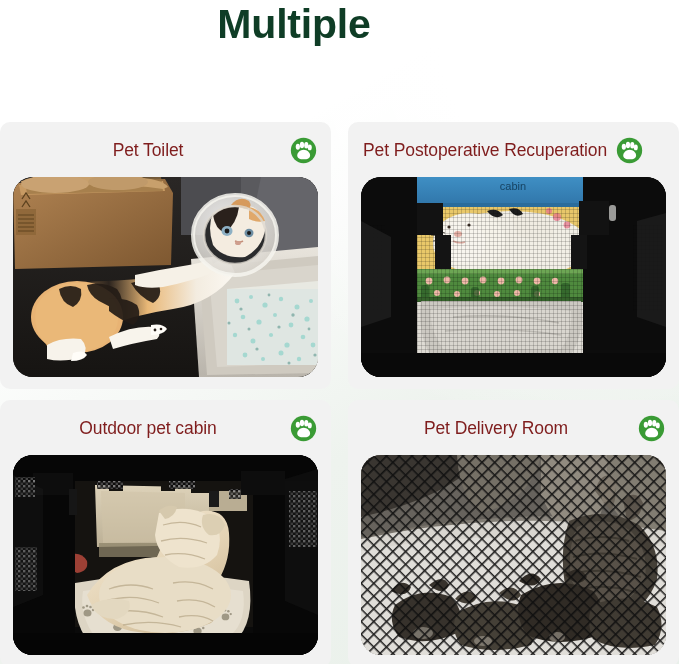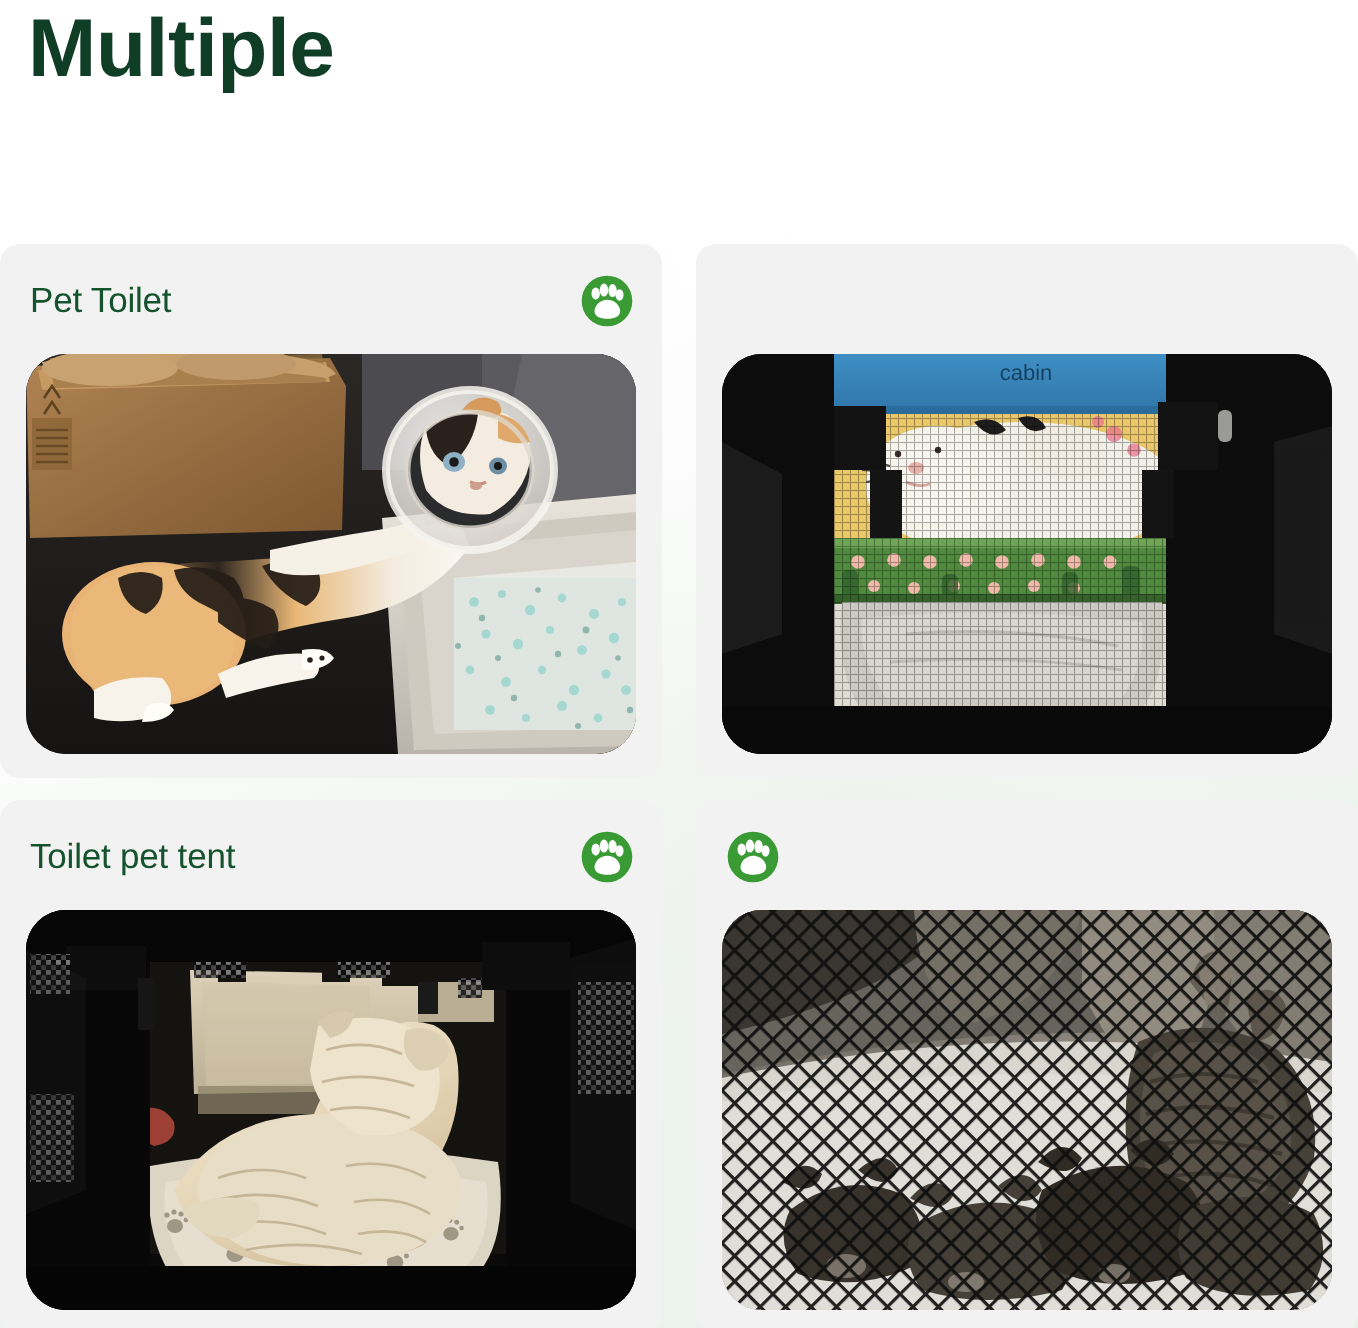--- a/index.html
+++ b/index.html
@@ -13,20 +13,21 @@
     background: #ffffff;
     overflow: hidden;
     position: relative;
   }
   .page {
     position: absolute;
     inset: 0;
     background:
       radial-gradient(circle at 88% 6%, #ffffff 0%, #ffffff 18%, rgba(255,255,255,0) 46%),
       linear-gradient(150deg, #ffffff 0%, #ffffff 28%, #eef3ee 62%, #e9f0ea 100%);
+    text-align: center;
   }
 
   
   .title {
     position: absolute;
     left: 14px;
     top: -4px;
     width: 560px;
     color: #0f3d26;
     font-size: 41px;
@@ -56,21 +57,21 @@
   }
   .card-head {
     height: 56px;
     display: flex;
     align-items: center;
     padding: 0 14px 0 15px;
     box-sizing: border-box;
     gap: 9px;
   }
   .card-title {
-    color: #14532d;
+    color: #7f1d1d;
     font-size: 17.5px;
     font-weight: 400;
     white-space: nowrap;
     letter-spacing: -0.1px;
   }
   .card-head.spread .card-title { flex: 1; }
   .paw {
     width: 27px;
     height: 27px;
     flex: 0 0 27px;
@@ -234,20 +235,31 @@
           <circle cx="236" cy="56" r="2" fill="#1a1a1a"></circle>
           <path d="M222 64 q5 2 8 0" stroke="#c58f7a" stroke-width="1.6" fill="none"></path>
           <ellipse cx="225" cy="66" rx="3" ry="2" fill="#cf9e8d"></ellipse>
           <ellipse cx="222" cy="58" rx="42" ry="40" fill="none" stroke="#f6f4ef" stroke-width="4" opacity="0.85"></ellipse>
           <ellipse cx="222" cy="58" rx="31" ry="29" fill="none" stroke="#ddd8cf" stroke-width="2.5" opacity="0.8"></ellipse>
         </svg>
       </div>
     </div>
 
     <div class="card">
+      <div class="card-head">
+        <span class="card-title">Pet Postoperative Recuperation</span>
+        <svg class="paw" viewBox="0 0 32 32">
+          <circle cx="16" cy="16" r="15" fill="#3a9b35"></circle>
+          <ellipse cx="9.3" cy="11.6" rx="2.5" ry="3.6" fill="#fff"></ellipse>
+          <ellipse cx="14.2" cy="9.5" rx="2.5" ry="3.9" fill="#fff"></ellipse>
+          <ellipse cx="19.3" cy="9.8" rx="2.5" ry="3.9" fill="#fff"></ellipse>
+          <ellipse cx="23.4" cy="12.4" rx="2.4" ry="3.4" fill="#fff"></ellipse>
+          <path d="M16.2 15.2c4.1 0 7.6 3.4 7.6 6.7 0 3.3-3.4 4.6-7.6 4.6s-7.6-1.3-7.6-4.6c0-3.3 3.5-6.7 7.6-6.7z" fill="#fff"></path>
+        </svg>
+      </div>
       <div class="photo">
         <svg viewBox="0 0 305 200" preserveAspectRatio="none">
           <defs>
             <pattern id="mesh2" width="4" height="4" patternUnits="userSpaceOnUse">
               <rect width="4" height="4" fill="none"></rect>
               <path d="M0 0 L4 0 M0 0 L0 4" stroke="#000" stroke-opacity="0.42" stroke-width="1"></path>
             </pattern>
             <linearGradient id="blue2" x1="0" y1="0" x2="0" y2="1">
               <stop offset="0" stop-color="#3f8fc4"></stop>
                 <stop offset="1" stop-color="#2f74a8"></stop>
@@ -332,21 +344,21 @@
             <rect x="272" y="48" width="30" height="86" fill="url(#mesh2)"></rect>
           </g>
           <path d="M0 44 L30 60 L30 140 L0 150 Z" fill="#3a3a3a" opacity="0.35"></path>
           <path d="M276 44 L305 36 L305 150 L276 140 Z" fill="#3a3a3a" opacity="0.3"></path>
         </svg>
       </div>
     </div>
 
     <div class="card">
       <div class="card-head spread">
-        <span class="card-title">Toilet pet tent</span>
+        <span class="card-title">Outdoor pet cabin</span>
         <svg class="paw" viewBox="0 0 32 32">
           <circle cx="16" cy="16" r="15" fill="#3a9b35"></circle>
           <ellipse cx="9.3" cy="11.6" rx="2.5" ry="3.6" fill="#fff"></ellipse>
           <ellipse cx="14.2" cy="9.5" rx="2.5" ry="3.9" fill="#fff"></ellipse>
           <ellipse cx="19.3" cy="9.8" rx="2.5" ry="3.9" fill="#fff"></ellipse>
           <ellipse cx="23.4" cy="12.4" rx="2.4" ry="3.4" fill="#fff"></ellipse>
           <path d="M16.2 15.2c4.1 0 7.6 3.4 7.6 6.7 0 3.3-3.4 4.6-7.6 4.6s-7.6-1.3-7.6-4.6c0-3.3 3.5-6.7 7.6-6.7z" fill="#fff"></path>
         </svg>
       </div>
       <div class="photo">
@@ -464,20 +476,21 @@
             <rect x="216" y="34" width="12" height="10" fill="url(#mesh3)"></rect>
           </g>
           <path d="M0 20 L30 34 L30 140 L0 152 Z" fill="#222" opacity="0.3"></path>
           <path d="M272 24 L305 14 L305 160 L272 146 Z" fill="#222" opacity="0.28"></path>
         </svg>
       </div>
     </div>
 
     <div class="card">
       <div class="card-head spread">
+        <span class="card-title">Pet Delivery Room</span>
         <svg class="paw" viewBox="0 0 32 32">
           <circle cx="16" cy="16" r="15" fill="#3a9b35"></circle>
           <ellipse cx="9.3" cy="11.6" rx="2.5" ry="3.6" fill="#fff"></ellipse>
           <ellipse cx="14.2" cy="9.5" rx="2.5" ry="3.9" fill="#fff"></ellipse>
           <ellipse cx="19.3" cy="9.8" rx="2.5" ry="3.9" fill="#fff"></ellipse>
           <ellipse cx="23.4" cy="12.4" rx="2.4" ry="3.4" fill="#fff"></ellipse>
           <path d="M16.2 15.2c4.1 0 7.6 3.4 7.6 6.7 0 3.3-3.4 4.6-7.6 4.6s-7.6-1.3-7.6-4.6c0-3.3 3.5-6.7 7.6-6.7z" fill="#fff"></path>
         </svg>
       </div>
       <div class="photo">

